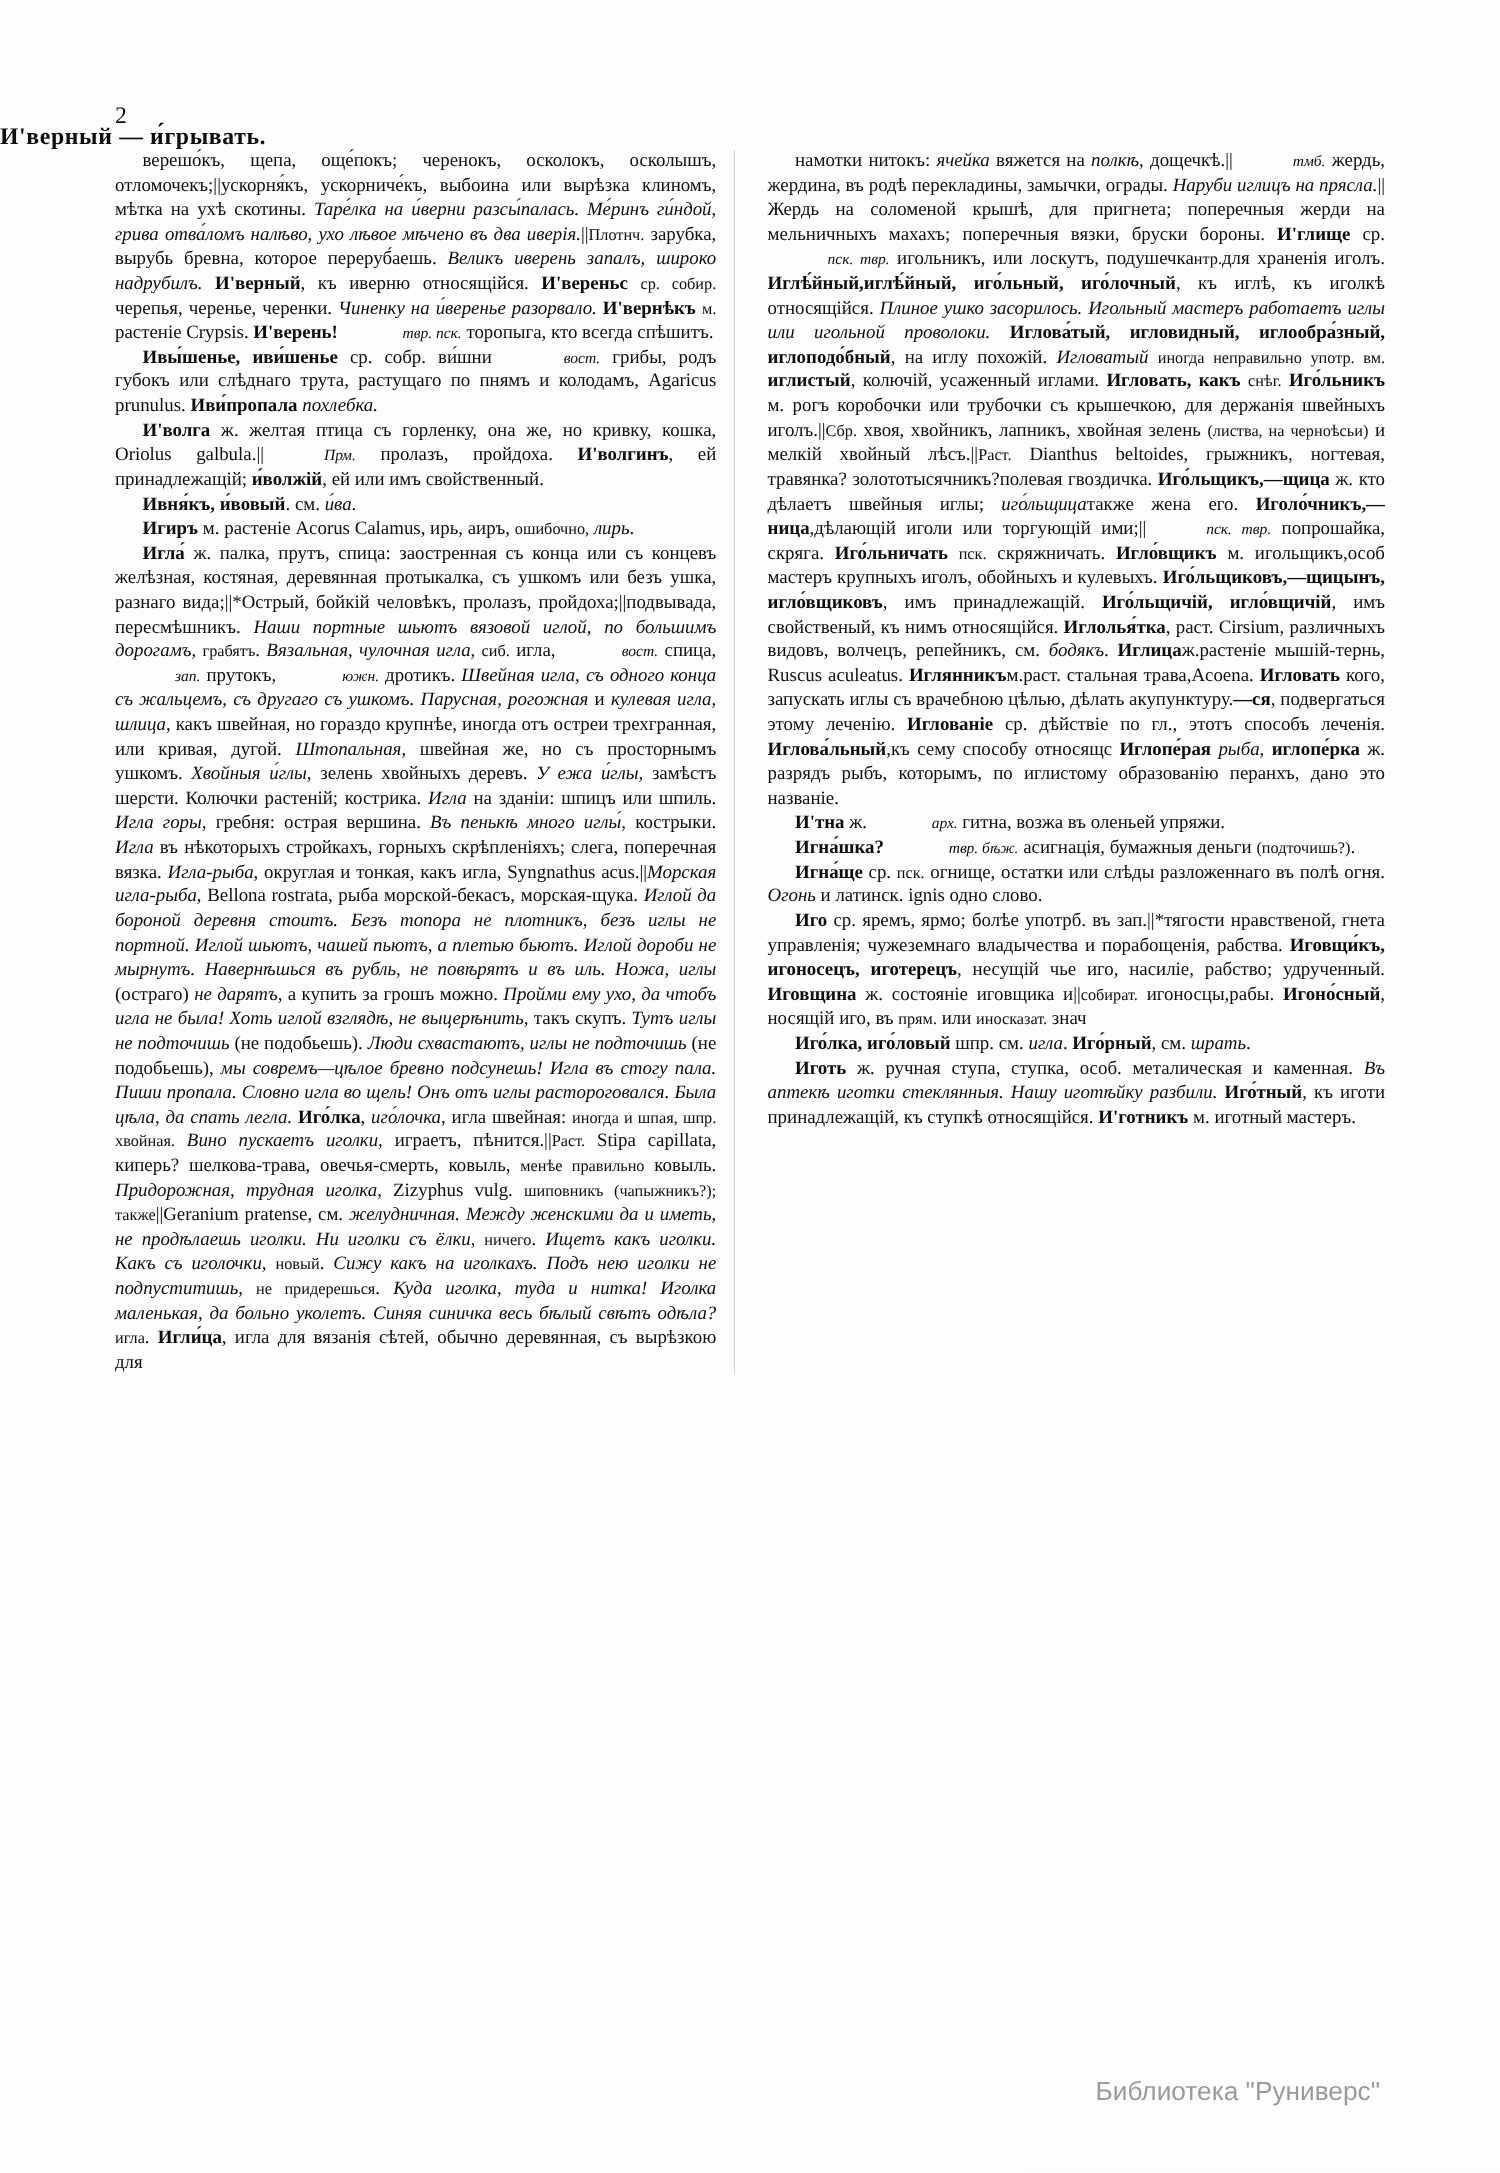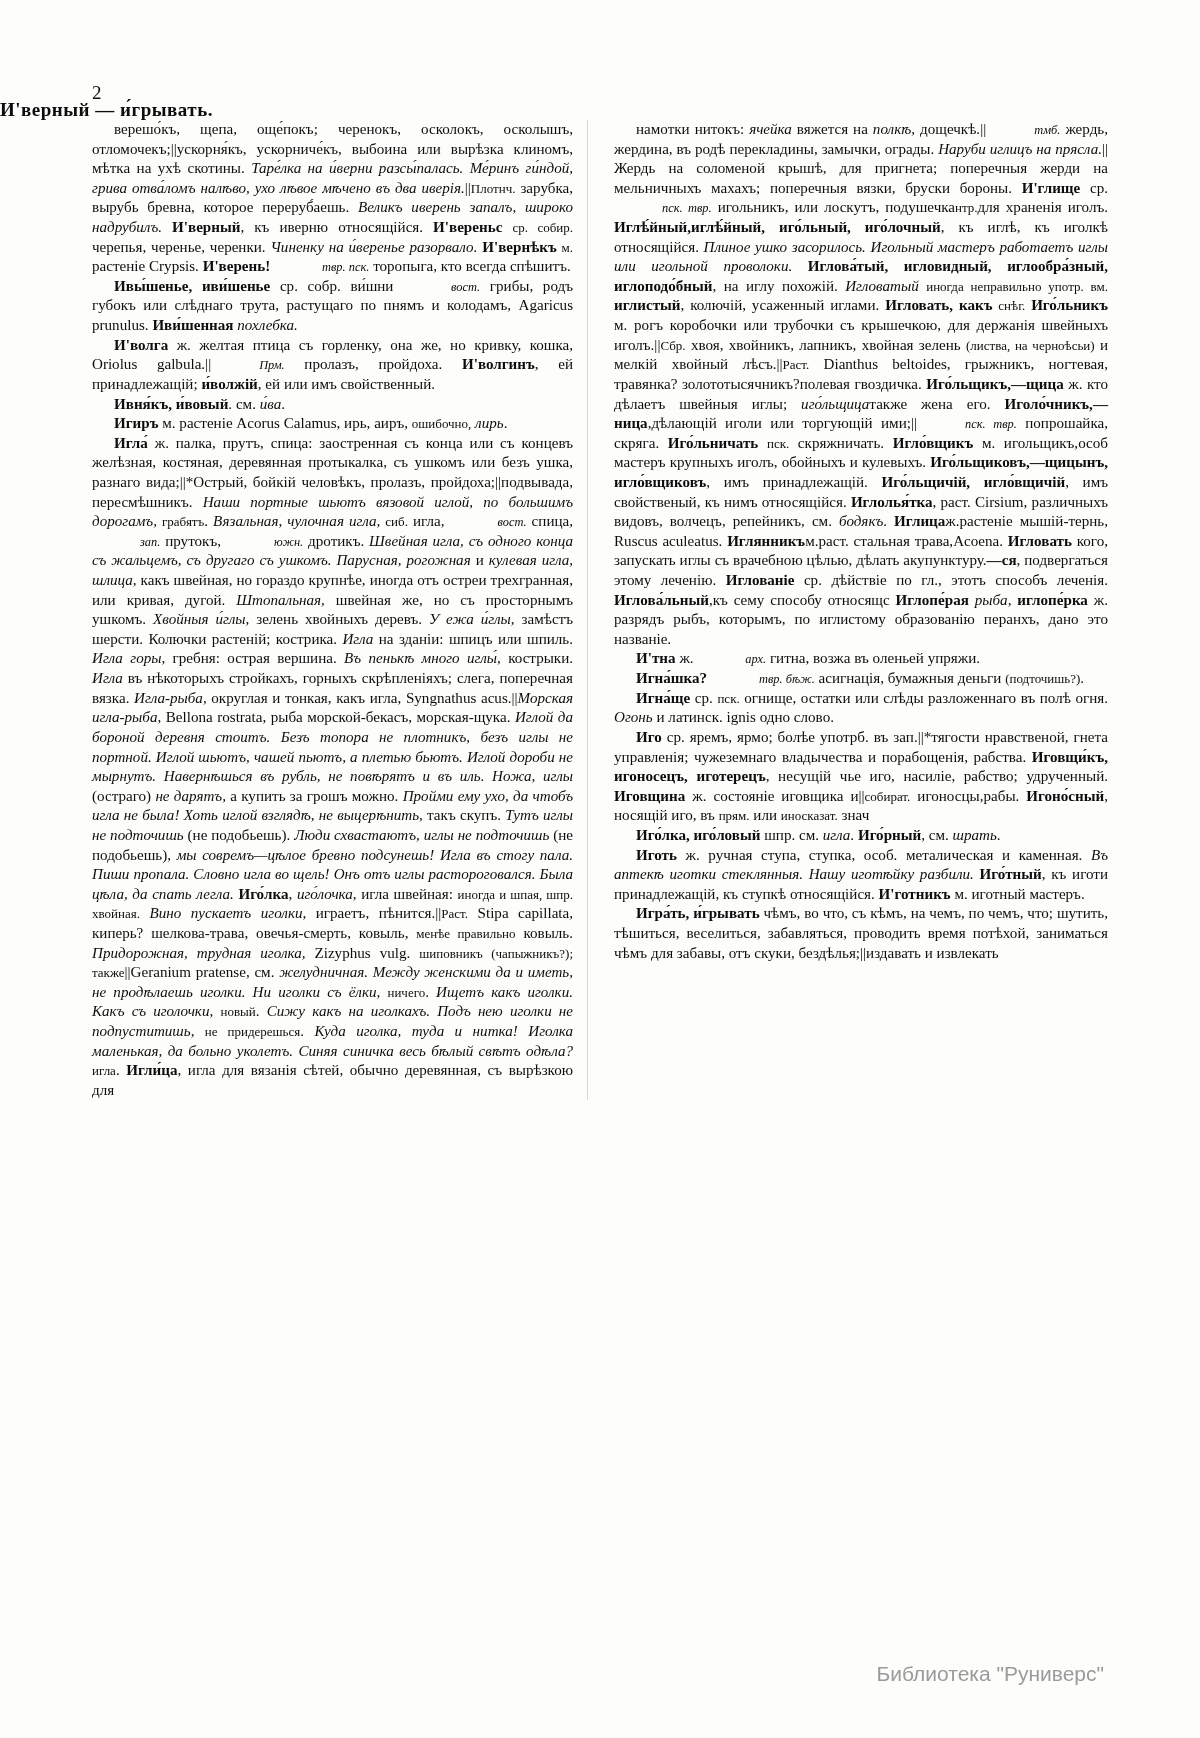--- a/index.html
+++ b/index.html
@@ -74,33 +74,32 @@
 
   <div class="page-number">2</div>
 
   <div class="running-head">
     <span class="rh-part">И'верный</span><span class="rh-part"> — </span><span class="rh-part">и́грывать.</span>
   </div>
 
   <div class="columns">
     <div class="col left">
       <p class="entry">верешо́къ, щепа, още́покъ; черенокъ, осколокъ, осколышъ, отломочекъ;||ускорня́къ, ускорниче́къ, выбоина или вырѣзка клиномъ, мѣтка на ухѣ скотины. <i>Таре́лка на и́верни разсы́палась. Ме́ринъ ги́ндой, грива отва́ломъ налѣво, ухо лѣвое мѣчено въ два иверія.</i>||<span class="sm">Плотнч.</span> зарубка, вырубь бревна, которое переруб́аешь. <i>Великъ иверень запалъ, широко надрубилъ.</i> <b>И'верный</b>, къ иверню относящійся. <b>И'вереньc</b> <span class="sm">ср. собир.</span> черепья, черенье, черенки. <i>Чиненку на и́веренье разорвало.</i> <b>И'вернѣкъ</b> <span class="sm">м.</span> растеніе Crypsis. <b>И'верень!</b> <span class="sm-it">твр. пск.</span> торопыга, кто всегда спѣшитъ.</p>
-      <p class="entry"><b>Ивы́шенье, иви́шенье</b> ср. собр. ви́шни <span class="sm-it">вост.</span> грибы, родъ губокъ или слѣднаго трута, растущаго по пнямъ и колодамъ, Agaricus prunulus. <b>Иви́шенная</b> <i>похлебка.</i></p>
+      <p class="entry"><b>Ивы́шенье, иви́шенье</b> ср. собр. ви́шни <span class="sm-it">вост.</span> грибы, родъ губокъ или слѣднаго трута, растущаго по пнямъ и колодамъ, Agaricus prunulus. <b>Иви́пропала</b> <i>похлебка.</i></p>
       <p class="entry"><b>И'волга</b> ж. желтая птица съ горленку, она же, но кривку, кошка, Oriolus galbula.||<span class="sm-it">Прм.</span> пролазъ, пройдоха. <b>И'волгинъ</b>, ей принадлежащій; <b>и́волжій</b>, ей или имъ свойственный.</p>
       <p class="entry"><b>Ивня́къ, и́вовый</b>. см. <i>и́ва</i>.</p>
       <p class="entry"><b>Игиръ</b> м. растеніе Acorus Calamus, ирь, аиръ, <span class="sm">ошибочно,</span> <i>лирь</i>.</p>
       <p class="entry"><b>Игла́</b> ж. палка, прутъ, спица: заостренная съ конца или съ концевъ желѣзная, костяная, деревянная протыкалка, съ ушкомъ или безъ ушка, разнаго вида;||*Острый, бойкій человѣкъ, пролазъ, пройдоха;||подвывада, пересмѣшникъ. <i>Наши портные шьютъ вязовой иглой, по большимъ дорогамъ,</i> <span class="sm">грабятъ</span>. <i>Вязальная, чулочная игла,</i> <span class="sm">сиб.</span> игла, <span class="sm-it">вост.</span> спица, <span class="sm-it">зап.</span> прутокъ, <span class="sm-it">южн.</span> дротикъ. <i>Швейная игла, съ одного конца съ жальцемъ, съ другаго съ ушкомъ. Парусная, рогожная</i> и <i>кулевая игла, шлица,</i> какъ швейная, но гораздо крупнѣе, иногда отъ остреи трехгранная, или кривая, дугой. <i>Штопальная,</i> швейная же, но съ просторнымъ ушкомъ. <i>Хвойныя и́глы,</i> зелень хвойныхъ деревъ. <i>У ежа и́глы,</i> замѣстъ шерсти. Колючки растеній; кострика. <i>Игла</i> на зданіи: шпицъ или шпиль. <i>Игла горы,</i> гребня: острая вершина. <i>Въ пенькѣ много иглы́,</i> кострыки. <i>Игла</i> въ нѣкоторыхъ стройкахъ, горныхъ скрѣпленіяхъ; слега, поперечная вязка. <i>Игла-рыба,</i> округлая и тонкая, какъ игла, Syngnathus acus.||<i>Морская игла-рыба,</i> Bellona rostrata, рыба морской-бекасъ, морская-щука. <i>Иглой да бороной деревня стоитъ. Безъ топора не плотникъ, безъ иглы не портной. Иглой шьютъ, чашей пьютъ, а плетью бьютъ. Иглой дороби не мырнутъ. Навернѣшься въ рубль, не повѣрятъ и въ иль. Ножа, иглы</i> (остраго) <i>не дарятъ,</i> а купить за грошъ можно. <i>Пройми ему ухо, да чтобъ игла не была! Хоть иглой взглядѣ, не выцерѣнить,</i> такъ скупъ. <i>Тутъ иглы не подточишь</i> (не подобьешь). <i>Люди схвастаютъ, иглы не подточишь</i> (не подобьешь), <i>мы совремъ—цѣлое бревно подсунешь! Игла въ стогу пала. Пиши пропала. Словно игла во щель! Онъ отъ иглы растороговался. Была цѣла, да спать легла.</i> <b>Иго́лка</b>, <i>иго́лочка,</i> игла швейная: <span class="sm">иногда и шпая, шпр. хвойная.</span> <i>Вино пускаетъ иголки,</i> играетъ, пѣнится.||<span class="sm">Раст.</span> Stipa capillata, киперь? шелкова-трава, овечья-смерть, ковыль, <span class="sm">менѣе правильно</span> ковыль. <i>Придорожная, трудная иголка,</i> Zizyphus vulg. <span class="sm">шиповникъ (чапыжникъ?); также</span>||Geranium pratense, см. <i>желудничная. Между женскими да и иметь, не продѣлаешь иголки. Ни иголки съ ёлки,</i> <span class="sm">ничего</span>. <i>Ищетъ какъ иголки. Какъ съ иголочки,</i> <span class="sm">новый</span>. <i>Сижу какъ на иголкахъ. Подъ нею иголки не подпуститишь,</i> <span class="sm">не придерешься</span>. <i>Куда иголка, туда и нитка! Иголка маленькая, да больно уколетъ. Синяя синичка весь бѣлый свѣтъ одѣла?</i> <span class="sm">игла</span>. <b>Игли́ца</b>, игла для вязанія сѣтей, обычно деревянная, съ вырѣзкою для</p>
     </div>
     <div class="col right">
       <p class="entry">намотки нитокъ: <i>ячейка</i> вяжется на <i>полкѣ,</i> дощечкѣ.||<span class="sm-it">тмб.</span> жердь, жердина, въ родѣ перекладины, замычки, ограды. <i>Наруби иглицъ на прясла.</i>||Жердь на соломеной крышѣ, для пригнета; поперечныя жерди на мельничныхъ махахъ; поперечныя вязки, бруски бороны. <b>И'глище</b> ср. <span class="sm-it">пск. твр.</span> игольникъ, или лоскутъ, подушечка<span class="sm">нтр.</span>для храненія иголъ. <b>Иглѣ́йный,иглѣ́йный, иго́льный, иго́лочный</b>, къ иглѣ, къ иголкѣ относящійся. <i>Плиное ушко засорилось. Игольный мастеръ работаетъ иглы или игольной проволоки.</i> <b>Иглова́тый, игловидный, иглообра́зный, иглоподо́бный</b>, на иглу похожій. <i>Игловатый</i> <span class="sm">иногда неправильно употр. вм.</span> <b>иглистый</b>, колючій, усаженный иглами. <b>Игловать, какъ</b> <span class="sm">снѣг.</span> <b>Иго́льникъ</b> м. рогъ коробочки или трубочки съ крышечкою, для держанія швейныхъ иголъ.||<span class="sm">Сбр.</span> хвоя, хвойникъ, лапникъ, хвойная зелень <span class="sm">(листва, на черноѣсьи)</span> и мелкій хвойный лѣсъ.||<span class="sm">Раст.</span> Dianthus beltoides, грыжникъ, ногтевая, травянка? золототысячникъ?полевая гвоздичка. <b>Иго́льщикъ,—щица</b> ж. кто дѣлаетъ швейныя иглы; <i>иго́льщица</i>также жена его. <b>Иголо́чникъ,—ница</b>,дѣлающій иголи или торгующій ими;||<span class="sm-it">пск. твр.</span> попрошайка, скряга. <b>Иго́льничать</b> <span class="sm">пск.</span> скряжничать. <b>Игло́вщикъ</b> м. игольщикъ,особ мастеръ крупныхъ иголъ, обойныхъ и кулевыхъ. <b>Иго́льщиковъ,—щицынъ, игло́вщиковъ</b>, имъ принадлежащій. <b>Иго́льщичій, игло́вщичій</b>, имъ свойственый, къ нимъ относящійся. <b>Иглолья́тка</b>, раст. Cirsium, различныхъ видовъ, волчецъ, репейникъ, см. <i>бодякъ</i>. <b>Иглица</b>ж.растеніе мышій-тернь, Ruscus aculeatus. <b>Иглянникъ</b>м.раст. стальная трава,Acoena. <b>Игловать</b> кого, запускать иглы съ врачебною цѣлью, дѣлать акупунктуру.<b>—ся</b>, подвергаться этому леченію. <b>Иглованіе</b> ср. дѣйствіе по гл., этотъ способъ леченія. <b>Иглова́льный</b>,къ сему способу относящс <b>Иглопе́рая</b> <i>рыба,</i> <b>иглопе́рка</b> ж. разрядъ рыбъ, которымъ, по иглистому образованію перанхъ, дано это названіе.</p>
       <p class="entry"><b>И'тна</b> ж. <span class="sm-it">арх.</span> гитна, возжа въ оленьей упряжи.</p>
       <p class="entry"><b>Игна́шка?</b> <span class="sm-it">твр. бѣж.</span> асигнація, бумажныя деньги <span class="sm">(подточишь?)</span>.</p>
       <p class="entry"><b>Игна́ще</b> ср. <span class="sm">пск.</span> огнище, остатки или слѣды разложеннаго въ полѣ огня. <i>Огонь</i> и латинск. ignis одно слово.</p>
       <p class="entry"><b>Иго</b> ср. яремъ, ярмо; болѣе употрб. въ зап.||*тягости нравственой, гнета управленія; чужеземнаго владычества и порабощенія, рабства. <b>Иговщи́къ, игоносецъ, иготерецъ</b>, несущій чье иго, насиліе, рабство; удрученный. <b>Иговщина</b> ж. состояніе иговщика и||<span class="sm">собират.</span> игоносцы,рабы. <b>Игоно́сный</b>, носящій иго, въ <span class="sm">прям.</span> или <span class="sm">иносказат.</span> знач</p>
       <p class="entry"><b>Иго́лка, иго́ловый</b> шпр. см. <i>игла</i>. <b>Иго́рный</b>, см. <i>шрать</i>.</p>
       <p class="entry"><b>Иготь</b> ж. ручная ступа, ступка, особ. металическая и каменная. <i>Въ аптекѣ иготки стеклянныя. Нашу иготѣйку разбили.</i> <b>Иго́тный</b>, къ иготи принадлежащій, къ ступкѣ относящійся. <b>И'готникъ</b> м. иготный мастеръ.</p>
-      <p class="entry"><b>Игра́ть, и́грывать</b> чѣмъ, во что, съ кѣмъ, на чемъ, по чемъ, что; шутить, тѣшиться, веселиться, забавляться, проводить время потѣхой, заниматься чѣмъ для забавы, отъ скуки, бездѣлья;||издавать и извлекать</p>
     </div>
   </div>
 
   <div class="watermark">Библиотека "Руниверс"</div>
 
 </div>
 
 </body></html>

